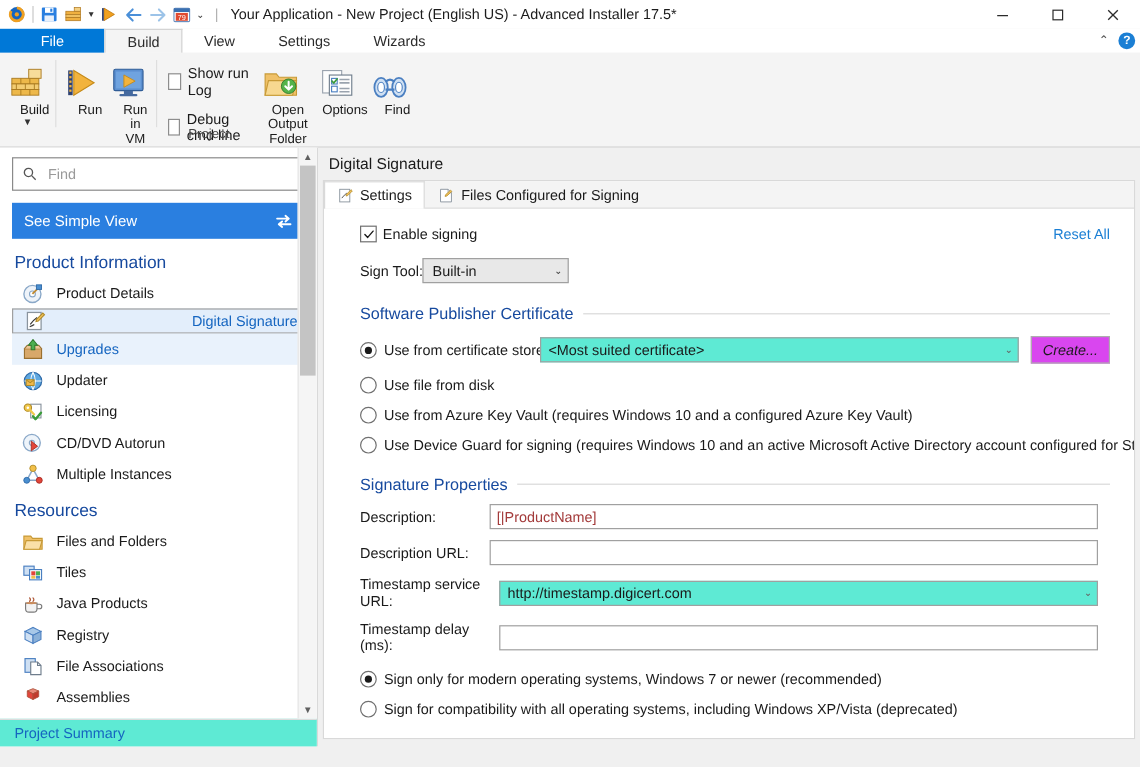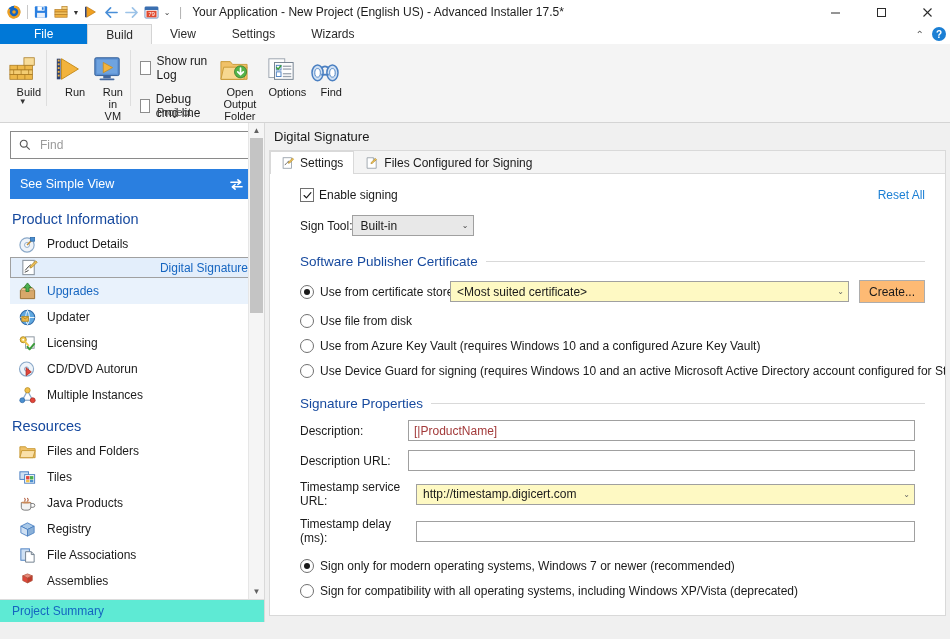--- a/index.html
+++ b/index.html
@@ -97,24 +97,24 @@
   .grp-head{display:flex;align-items:center;gap:8px;}
   .grp-title{color:#16499e;font-size:13.5px;white-space:nowrap;}
   .grp-line{flex:1;height:1px;background:#d9d9d9;}
 
   .radio-row{display:flex;align-items:center;gap:6px;margin-top:11px;cursor:default;}
   .rb{width:12px;height:12px;border:1px solid #707070;border-radius:50%;background:#fff;flex:0 0 12px;
     display:inline-flex;align-items:center;justify-content:center;}
   .rb.checked::after{content:"";width:6px;height:6px;border-radius:50%;background:#1a1a1a;}
   .rlabel{font-size:12px;color:#1a1a1a;white-space:nowrap;}
 
-  .combo{height:19px;border:1px solid #a0a0a0;background:#fef9c3;display:flex;align-items:center;
+  .combo{height:19px;border:1px solid #a0a0a0;background:#5eead4;display:flex;align-items:center;
     justify-content:space-between;padding:0 4px 0 6px;font-size:12px;cursor:default;}
-  .btn{height:21px;min-width:62px;border:1px solid #adadad;background:#fdba74;font-size:12px;
-    display:flex;align-items:center;justify-content:center;cursor:default;}
+  .btn{height:21px;min-width:62px;border:1px solid #adadad;background:#d946ef;font-size:12px;
+    display:flex;align-items:center;justify-content:center;cursor:default;font-style:italic;}
 
   .field-row{display:flex;align-items:center;margin-top:9px;}
   .field-lbl{width:108px;font-size:12px;color:#1a1a1a;flex:0 0 108px;}
   .input{height:19px;border:1px solid #a0a0a0;background:#fff;font-size:12px;display:flex;
     align-items:center;padding:0 5px;flex:1;}
   .input .v{color:#1a1a1a;}
   .input .v.red{color:#a33a3a;}
   .resetall{position:absolute;right:20px;top:14px;color:#1b7fd4;font-size:12px;cursor:default;}
 
   .statusbar{height:17px;background:#f0f0f0;flex:0 0 auto;}

